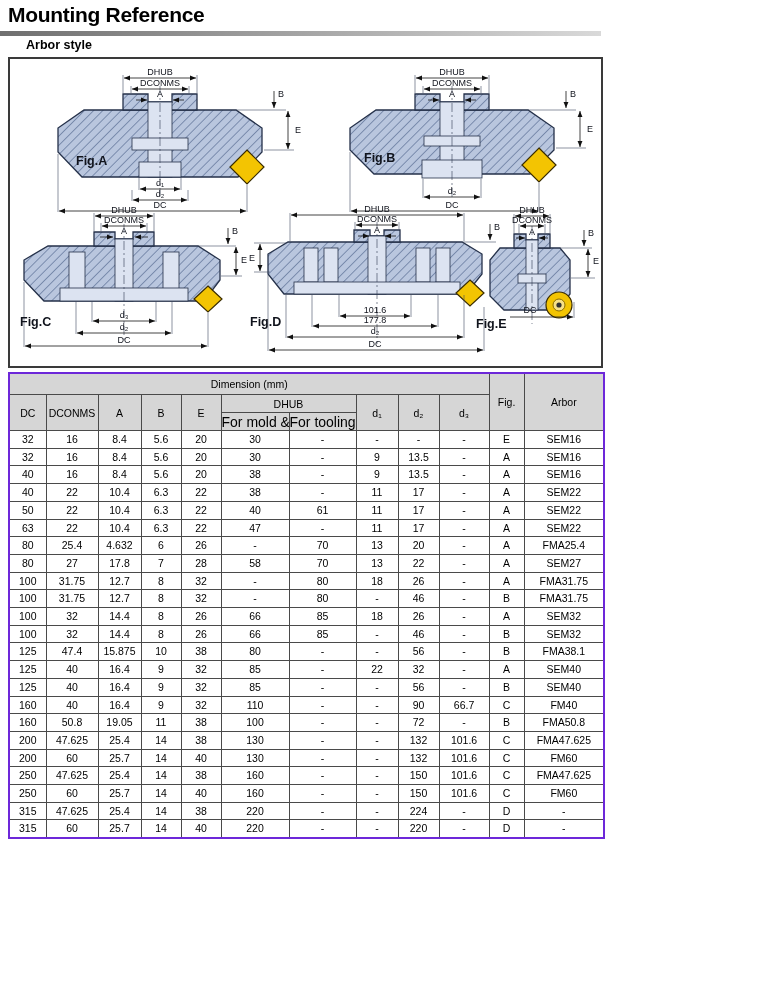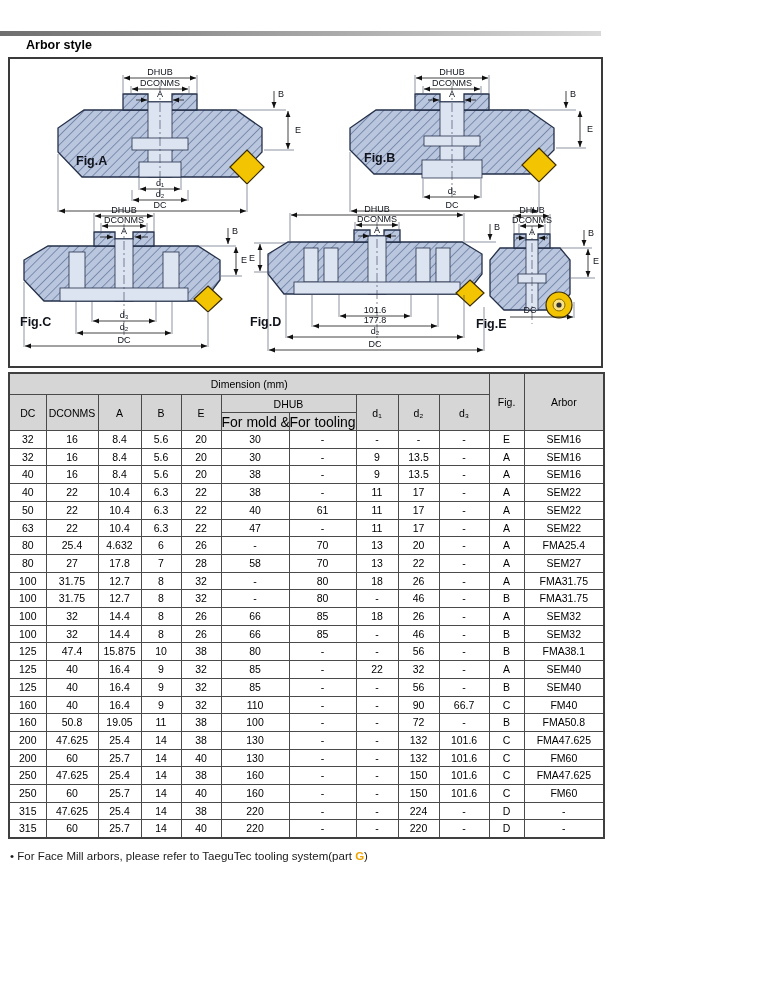--- a/index.html
+++ b/index.html
@@ -18,37 +18,38 @@
   .dimtext { font-size:9px; fill:#10131c; text-anchor:middle; }
   .caption { font-size:12.5px; font-weight:bold; fill:#10131c; }
   .dimline { stroke:#151515; stroke-width:0.8; fill:none; }
   .ext  { stroke:#3f4a63; stroke-width:0.6; }
   .bodyp { fill:url(#hatch); stroke:#25314a; stroke-width:1.3; }
   .light { fill:#dce3f1; stroke:#25314a; stroke-width:0.8; }
   .cl { stroke:#2f3a50; stroke-width:0.6; stroke-dasharray:9 3 2 3; }
   .insert { fill:#f3c402; stroke:#3a2c00; stroke-width:1.2; }
 
   table.dim { position:absolute; left:8px; top:372px; width:595px; border-collapse:collapse;
-              table-layout:fixed; font-size:10.5px; border:2px solid #404040; }
+              table-layout:fixed; font-size:10.5px; border:2px solid #6d28d9; }
   table.dim th, table.dim td { border:1px solid #4a4a4a; text-align:center; vertical-align:middle;
               padding:0; font-weight:normal; overflow:hidden; white-space:nowrap; }
   table.dim thead th { background:#d6d6d6; }
   tr.h1 th { height:20px; }
   tr.h2 th { height:17px; }
   tr.h3 th { height:17px; font-size:14px; }
   table.dim tbody td { height:16.7px; line-height:16.7px; background:#fff; }
 
   .footnote { position:absolute; left:10px; top:850px; font-size:11.5px; color:#1a1a1a; }
   .part-ref { font-weight:bold; color:#f0a500; }
 </style>
 </head>
 <body>
 
 <div class="page">
 
+  <div class="title">Mounting Reference</div>
   <div class="title-rule"></div>
   <div class="subtitle">Arbor style</div>
 
   <svg width="0" height="0" style="position:absolute">
     <defs>
       <pattern id="hatch" patternUnits="userSpaceOnUse" width="6.5" height="6.5" patternTransform="rotate(45)">
         <rect width="6.5" height="6.5" fill="#b9c6de"></rect>
         <line x1="0" y1="0" x2="0" y2="6.5" stroke="#6b7ea2" stroke-width="1.6"></line>
       </pattern>
       <marker id="arw" markerUnits="userSpaceOnUse" markerWidth="7" markerHeight="7" refX="6.4" refY="3.5" orient="auto-start-reverse">
@@ -613,17 +614,14 @@
           <td>-</td>
           <td>-</td>
           <td>220</td>
           <td>-</td>
           <td>D</td>
           <td>-</td>
         </tr>
       </tbody>
   </table>
 
-  <div class="footnote">
-    <span>•</span><span> For Face Mill arbors, please refer to TaeguTec tooling system(part </span><span class="part-ref">G</span><span>)</span>
-  </div>
 
 </div>
 
 </body></html>

